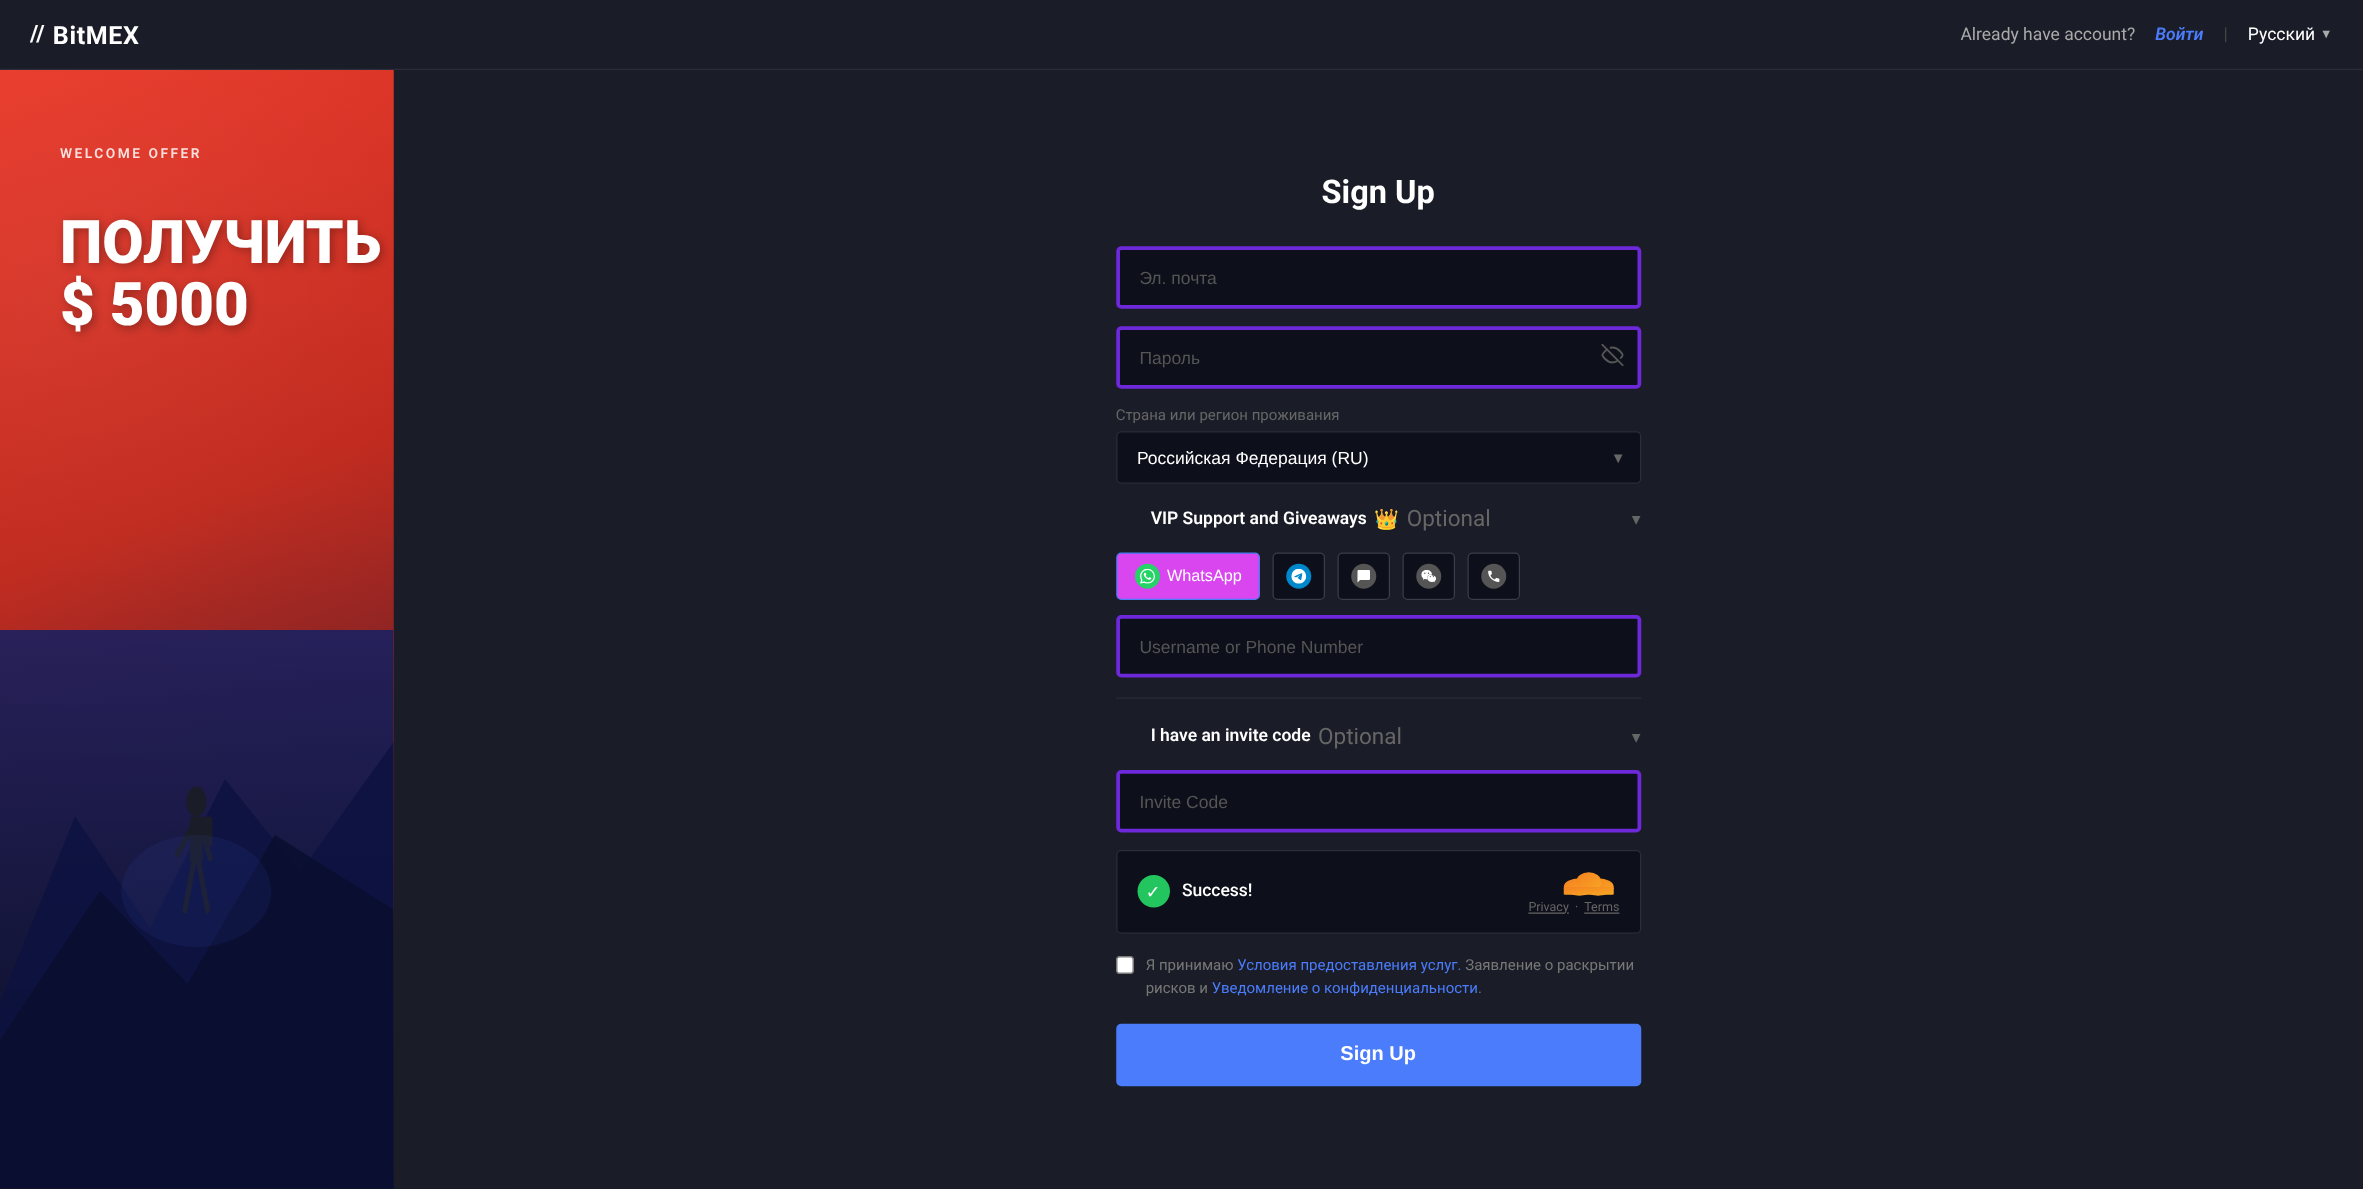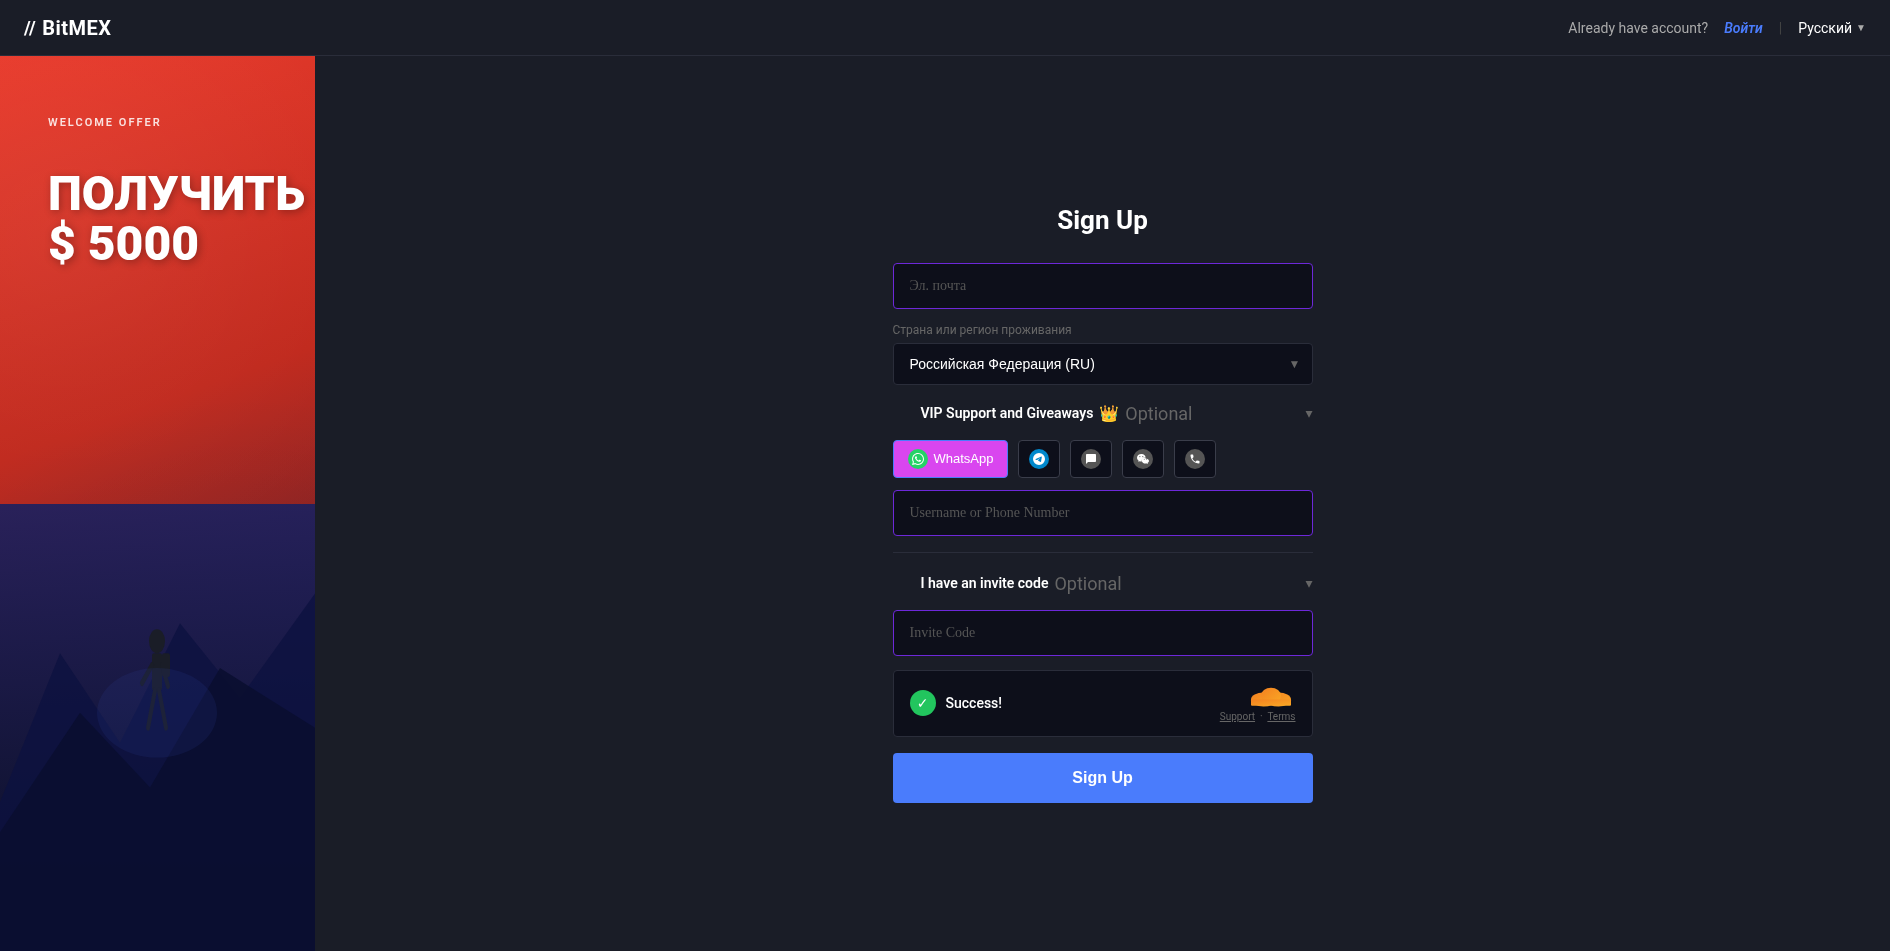--- a/index.html
+++ b/index.html
@@ -131,28 +131,27 @@
       margin-bottom: 28px;
     }
 
     
     .input-group {
       margin-bottom: 14px;
     }
     .input-field {
       width: 100%;
       background: #0d0f1a;
-      border: 1px solid #6d28d9;
+      border: 3px solid #6d28d9;
       border-radius: 4px;
       padding: 14px 16px;
       color: #fff;
       font-size: 14px;
       outline: none;
       transition: border-color 0.2s;
-      font-family: Liberation Serif, serif;
     }
     .input-field::placeholder {
       color: #555;
     }
     .input-wrapper {
       position: relative;
     }
     .input-wrapper .input-field {
       padding-right: 44px;
     }
@@ -460,20 +459,31 @@
     <div class="form-container">
 
       <h1 class="form-title">Sign Up</h1>
 
       
       <div class="input-group">
         <input type="email" class="input-field" placeholder="Эл. почта" style="">
       </div>
 
       
+      <div class="input-group input-wrapper">
+        <input type="password" class="input-field" placeholder="Пароль" style="">
+        <span class="eye-icon">
+          
+          <svg width="18" height="18" viewBox="0 0 24 24" fill="none" stroke="currentColor" stroke-width="2" stroke-linecap="round" stroke-linejoin="round">
+            <path d="M17.94 17.94A10.07 10.07 0 0112 20c-7 0-11-8-11-8a18.45 18.45 0 015.06-5.94"></path>
+            <path d="M9.9 4.24A9.12 9.12 0 0112 4c7 0 11 8 11 8a18.5 18.5 0 01-2.16 3.19"></path>
+            <line x1="1" y1="1" x2="23" y2="23"></line>
+          </svg>
+        </span>
+      </div>
 
       
       <div class="input-group">
         <div class="field-label">Страна или регион проживания</div>
         <div class="select-wrapper">
           <select class="select-field">
             <option>Российская Федерация (RU)</option>
             <option>United States (US)</option>
             <option>Germany (DE)</option>
             <option>United Kingdom (GB)</option>
@@ -575,28 +585,35 @@
                 <stop offset="0%" stop-color="#f48120"></stop>
                 <stop offset="100%" stop-color="#f9a825"></stop>
               </linearGradient>
             </defs>
             <ellipse cx="70" cy="50" rx="50" ry="28" fill="url(#cfGrad)"></ellipse>
             <ellipse cx="130" cy="50" rx="50" ry="28" fill="url(#cfGrad)"></ellipse>
             <ellipse cx="100" cy="35" rx="40" ry="32" fill="url(#cfGrad)"></ellipse>
             <rect x="20" y="50" width="160" height="25" fill="url(#cfGrad)" rx="4"></rect>
           </svg>
           <div class="cf-links">
-            <a href="#">Support</a>
+            <a href="#">Privacy</a>
             &nbsp;·&nbsp;
             <a href="#">Terms</a>
           </div>
         </div>
       </div>
 
       
+      <div class="terms-row">
+        <input type="checkbox" class="terms-checkbox" style="">
+        <div class="terms-text">
+          <span>Я принимаю </span><a href="#">Условия предоставления услуг.</a>
+          <span> Заявление о раскрытии рисков</span><span> и </span><a href="#">Уведомление о конфиденциальности</a><span>.</span>
+        </div>
+      </div>
 
       
       <button class="signup-btn">Sign Up</button>
 
     </div>
   </div>
 
 </div>
 
 </body></html>

